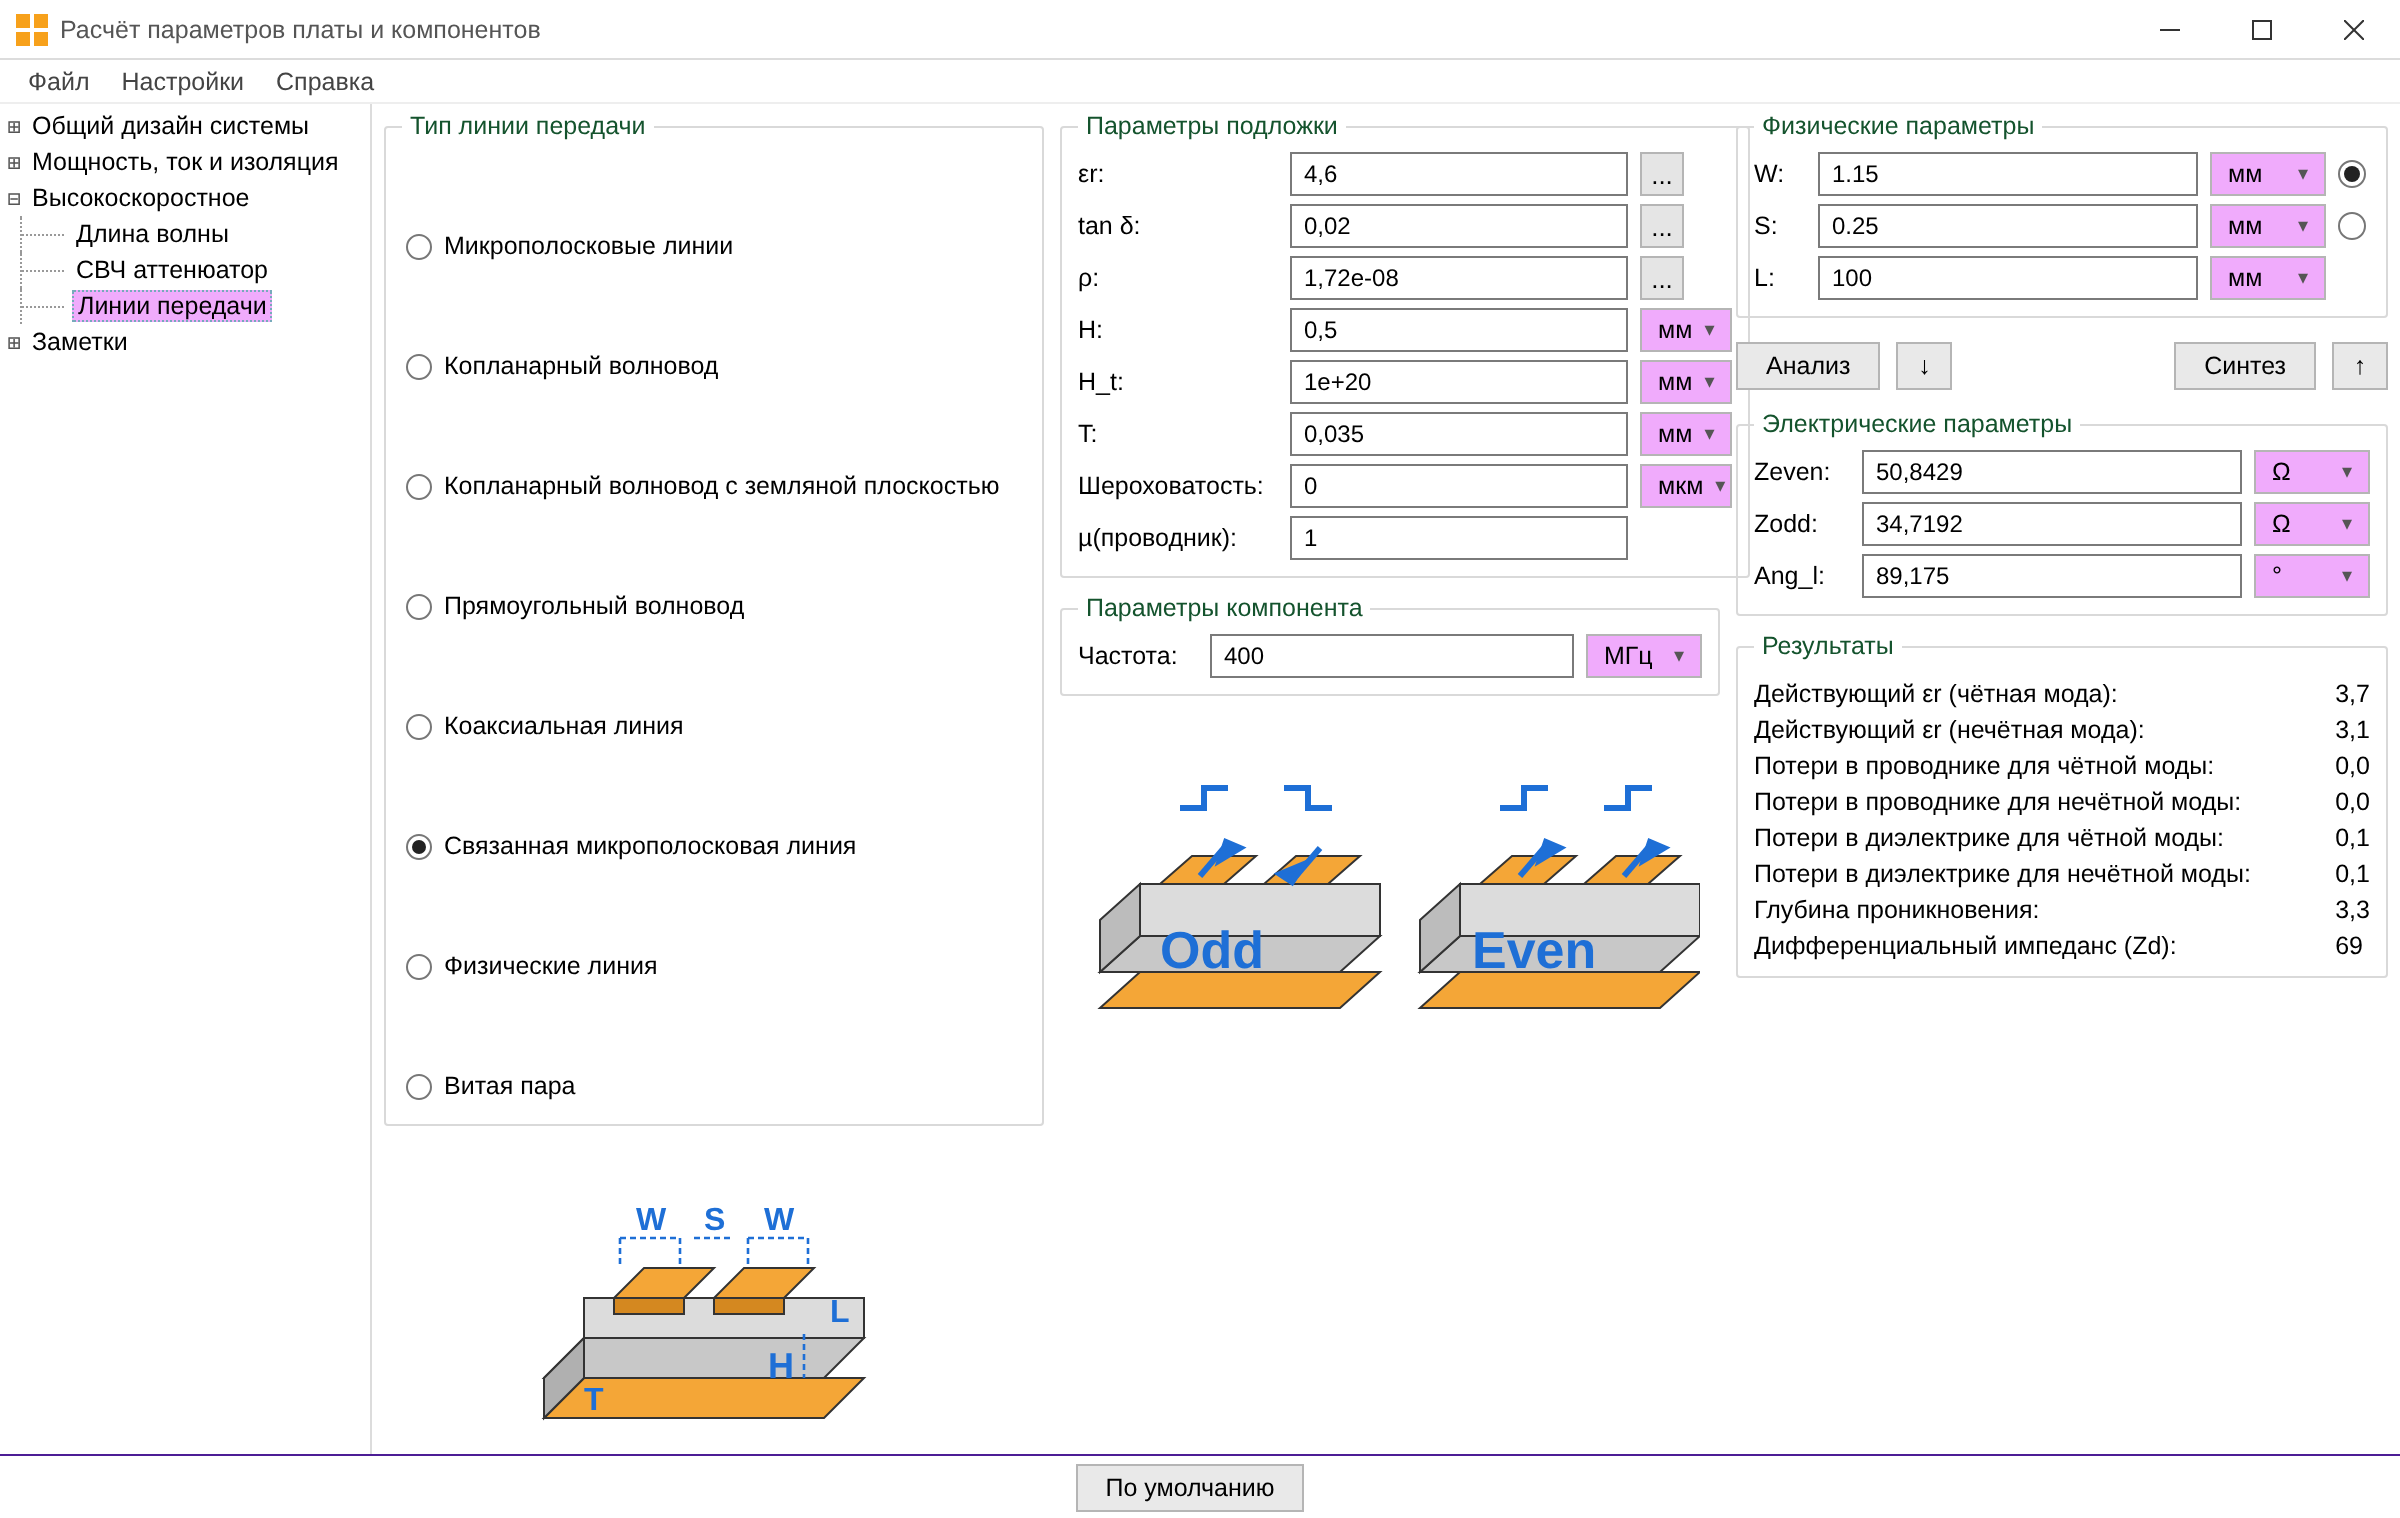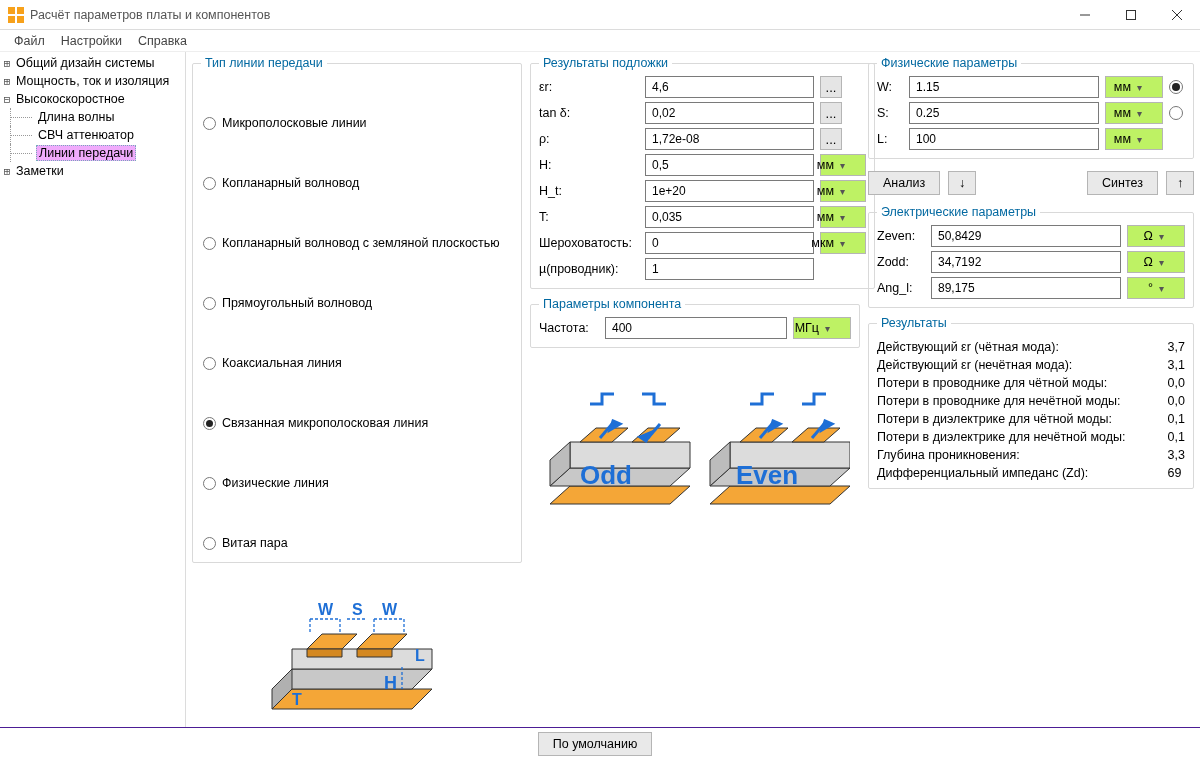--- a/index.html
+++ b/index.html
@@ -53,44 +53,44 @@
   .col.left { width:330px; }
   .col.mid  { width:330px; }
   .col.right{ flex:1; min-width:280px; }
 
   fieldset.group {
     border:1px solid #d9d9d9;
     border-radius:2px;
     padding:6px 8px 8px 8px;
     margin:0;
   }
-  fieldset.group > legend { padding:0 4px; color:#0369a1; background:#fff; }
+  fieldset.group > legend { padding:0 4px; color:#14532d; background:#fff; }
 
   .radio-list { display:flex; flex-direction:column; gap:10px; padding:4px 2px; }
   .radio-row { display:flex; align-items:center; gap:6px;margin-top:36px; }
   .radio {
     width:13px; height:13px; border-radius:50%;
     border:1px solid #777; background:#fff; display:inline-flex; align-items:center; justify-content:center;
   }
   .radio.selected::after { content:""; width:7px; height:7px; border-radius:50%; background:#222; }
 
   .form-grid { display:grid; grid-template-columns: 100px 1fr auto; gap:4px 6px; align-items:center; }
   .form-grid.right3 { grid-template-columns: 26px 1fr 58px 16px; }
   input.txt {
     height:22px; border:1px solid #7a7a7a; padding:2px 6px; font-family:inherit; font-size:12px;
     background:#fff;
   }
   .sq {
     width:22px; height:22px; background:#e5e5e5; border:1px solid #b5b5b5;
     display:inline-flex; align-items:center; justify-content:center; font-size:13px; line-height:1;
   }
   .cmb {
-    height:22px; background:#bef264; border:1px solid #b5b5b5;
-    display:flex; align-items:center; justify-content:flex-end;
-    padding:0 20px; min-width:46px;
+    height:22px; background:#f0abfc; border:1px solid #b5b5b5;
+    display:flex; align-items:center; justify-content:space-between;
+    padding:0 8px; min-width:46px;
   }
   .cmb .caret { font-size:10px; color:#555; margin-left:6px;}
   .btn {
     height:24px; padding:0 14px; background:#e9e9e9; border:1px solid #b5b5b5;
     display:inline-flex; align-items:center; justify-content:center;
   }
   .btn.small { padding:0; width:28px; }
   .radio-lock { width:14px; height:14px; border-radius:50%; border:1px solid #777; display:inline-flex; align-items:center; justify-content:center; }
   .radio-lock.on::after { content:""; width:8px; height:8px; border-radius:50%; background:#222; }
 
@@ -247,21 +247,21 @@
               <line x1="112" y1="30" x2="112" y2="44"></line>
               <line x1="142" y1="30" x2="142" y2="44"></line>
             <line x1="140" y1="78" x2="140" y2="100"></line>
           </g>
         </svg>
       </div>
     </div>
 
     <div class="col mid">
       <fieldset class="group">
-        <legend>Результаты подложки</legend>
+        <legend>Параметры подложки</legend>
         <div class="form-grid">
           <span>εr:</span>
           <input class="txt" value="4,6" style="">
           <span class="sq">...</span>
 
           <span>tan δ:</span>
           <input class="txt" value="0,02" style="">
           <span class="sq">...</span>
 
           <span>ρ:</span>

